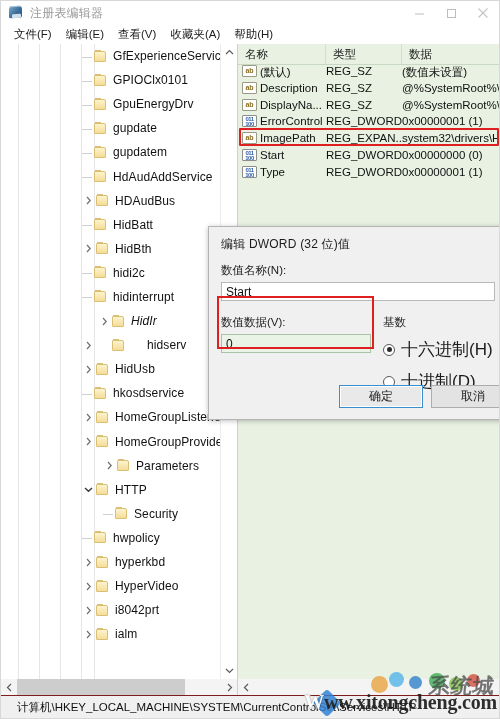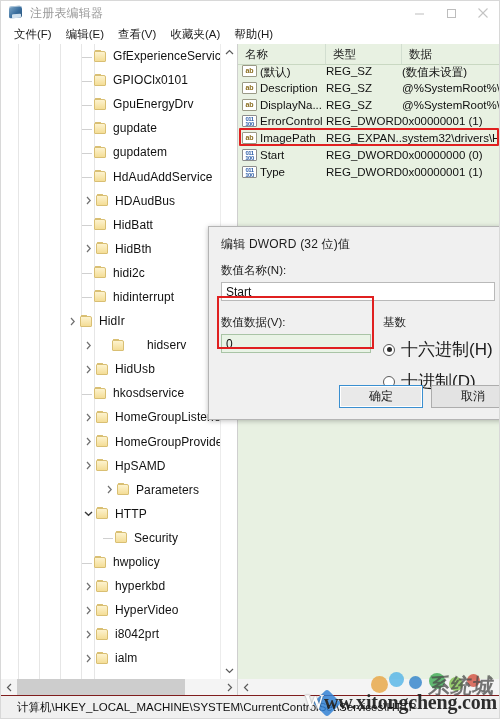--- a/index.html
+++ b/index.html
@@ -625,21 +625,21 @@
             <div class="tlabel">hidi2c</div>
           </div>
           <div class="tnode" style="padding-left: 80px;">
             <div class="tline">—</div>
             <div class="folder">
               <span class="f-tab"></span>
               <span class="f-back"></span>
             </div>
             <div class="tlabel">hidinterrupt</div>
           </div>
-          <div class="tnode" style="padding-left: 64px;">
+          <div class="tnode" style="padding-left: 96px; font-style: italic;">
             <div class="twist">
               <svg width="9" height="9" viewBox="0 0 9 9">
                 <polyline points="3,1 6.2,4.5 3,8" fill="none" stroke="#707070" stroke-width="1.2"></polyline>
               </svg>
             </div>
             <div class="folder">
               <span class="f-tab"></span>
               <span class="f-back"></span>
             </div>
             <div class="tlabel">HidIr</div>
@@ -692,32 +692,20 @@
             <div class="twist">
               <svg width="9" height="9" viewBox="0 0 9 9">
                 <polyline points="3,1 6.2,4.5 3,8" fill="none" stroke="#707070" stroke-width="1.2"></polyline>
               </svg>
             </div>
             <div class="folder">
               <span class="f-tab"></span>
               <span class="f-back"></span>
             </div>
             <div class="tlabel">HomeGroupProvider</div>
-          </div>
-          <div class="tnode" style="padding-left: 80px;">
-            <div class="twist">
-              <svg width="9" height="9" viewBox="0 0 9 9">
-                <polyline points="3,1 6.2,4.5 3,8" fill="none" stroke="#707070" stroke-width="1.2"></polyline>
-              </svg>
-            </div>
-            <div class="folder">
-              <span class="f-tab"></span>
-              <span class="f-back"></span>
-            </div>
-            <div class="tlabel">HpSAMD</div>
           </div>
           <div class="tnode" style="padding-left: 101px;">
             <div class="twist">
               <svg width="9" height="9" viewBox="0 0 9 9">
                 <polyline points="3,1 6.2,4.5 3,8" fill="none" stroke="#707070" stroke-width="1.2"></polyline>
               </svg>
             </div>
             <div class="folder">
               <span class="f-tab"></span>
               <span class="f-back"></span>

